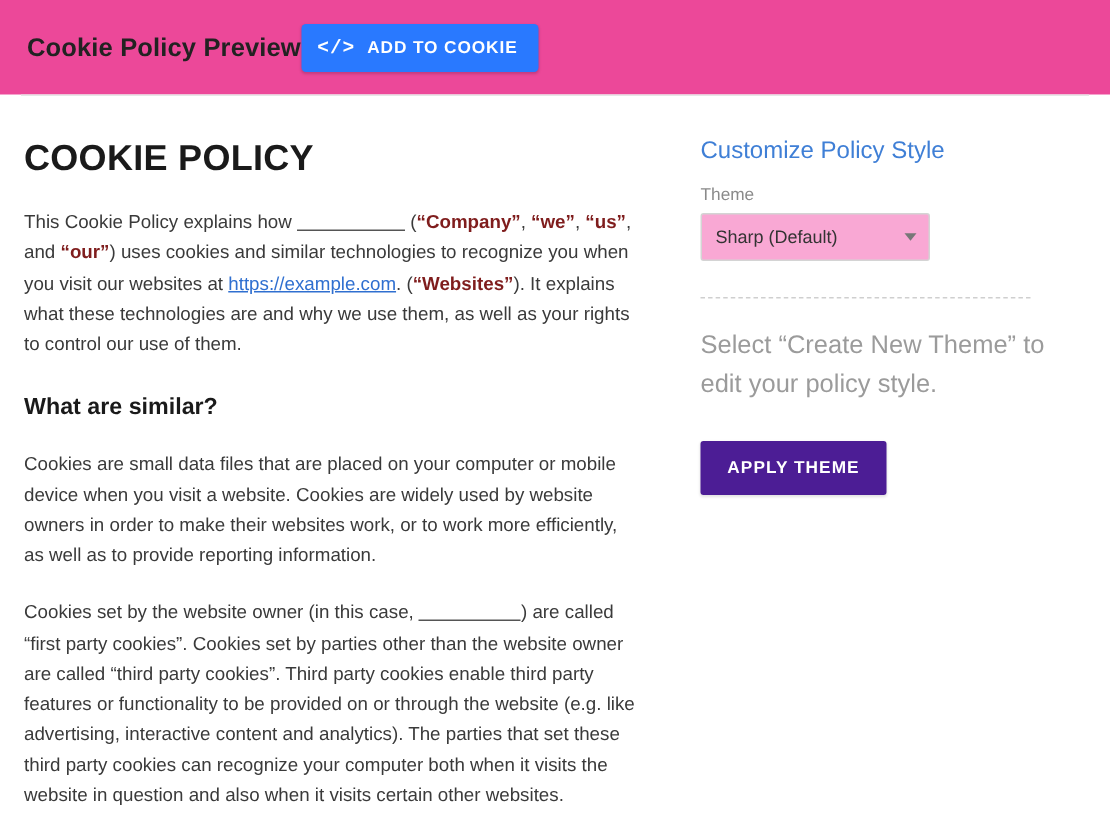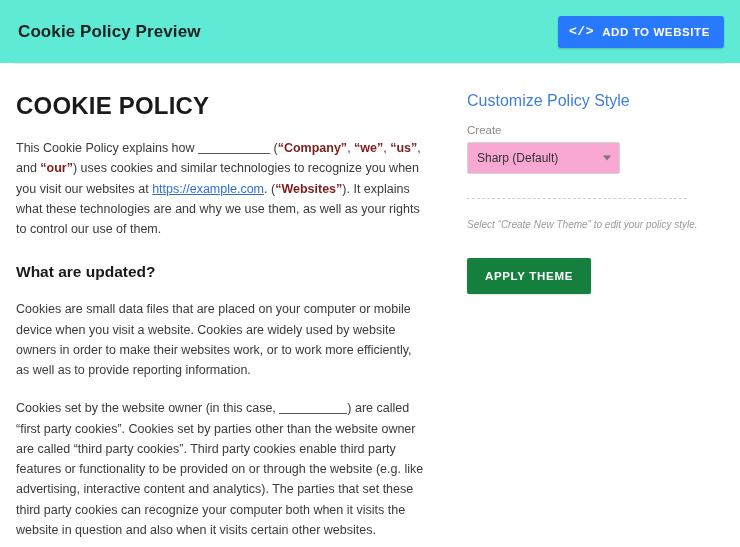--- a/index.html
+++ b/index.html
@@ -15,23 +15,23 @@
     width: 740px; height: 547px;
     position: relative;
     background: #ffffff;
   }
 
   
   .header {
     height: 63px;
     display: flex;
     align-items: center;
-    justify-content: space-between;
+    justify-content: flex-start;
     padding: 0 16px 0 18px;
-    background: #5eead4;
+    background: #ec4899;
   }
   .header-title {
     font-size: 17px;
     font-weight: bold;
     color: #222222;
     letter-spacing: 0.1px;
   }
   .add-btn {
     display: inline-flex;
     align-items: center;
@@ -156,78 +156,77 @@
     border-left: 4px solid transparent;
     border-right: 4px solid transparent;
     border-top: 5px solid #777777;
   }
   .dashed-sep {
     border-top: 1px dashed #cfcfcf;
     margin: 24px 0 0 0;
     width: 220px;
   }
   .hint-text {
-    font-size: 10px;
+    font-size: 17px;
     color: #9b9b9b;
     margin: 18px 0 0 0;
     line-height: 1.5;
-    font-style: italic;
   }
   .apply-btn {
     margin-top: 26px;
     width: 124px;
     height: 36px;
-    background: #15803d;
+    background: #4c1d95;
     color: #ffffff;
     border: none;
     border-radius: 2px;
     font-size: 11.5px;
     font-weight: bold;
     letter-spacing: 0.7px;
     cursor: pointer;
     box-shadow: 0 1px 2px rgba(0,0,0,0.12);
   }
 </style>
 </head>
 <body>
 
 <div class="app">
 
   <div class="header">
     <div class="header-title">Cookie Policy Preview</div>
     <button class="add-btn">
       <span class="code-icon">&lt;/&gt;</span>
-      <span>ADD TO WEBSITE</span>
+      <span>ADD TO COOKIE</span>
     </button>
   </div>
   <div class="header-divider"></div>
 
   <div class="body">
 
     <div class="policy-col">
       <h1 class="policy-title">COOKIE POLICY</h1>
 
       <p class="para">
         <span>This Cookie Policy explains how </span><span class="blank-line"></span><span> (<b>“Company”</b>, <b>“we”</b>, <b>“us”</b>, and <b>“our”</b>) uses cookies and similar technologies to recognize you when you visit our websites at </span><a class="inline-link" href="#">https://example.com</a><span>. (<b>“Websites”</b>). It explains what these technologies are and why we use them, as well as your rights to control our use of them.</span>
       </p>
 
 
-      <h2 class="section-title">What are updated?</h2>
+      <h2 class="section-title">What are similar?</h2>
 
       <p class="para">Cookies are small data files that are placed on your computer or mobile device when you visit a website. Cookies are widely used by website owners in order to make their websites work, or to work more efficiently, as well as to provide reporting information.</p>
 
       <p class="para">
         <span>Cookies set by the website owner (in this case, </span><span class="blank-line short"></span><span>) are called “first party cookies”. Cookies set by parties other than the website owner are called “third party cookies”. Third party cookies enable third party features or functionality to be provided on or through the website (e.g. like advertising, interactive content and analytics). The parties that set these third party cookies can recognize your computer both when it visits the website in question and also when it visits certain other websites.</span>
       </p>
     </div>
 
     <div class="side-col">
       <div class="side-title">Customize Policy Style</div>
 
-      <div class="field-label">Create</div>
+      <div class="field-label">Theme</div>
       <div class="select-wrap">
         <span class="select-value">Sharp (Default)</span>
         <span class="select-caret"></span>
       </div>
 
       <div class="dashed-sep"></div>
 
       <p class="hint-text">Select “Create New Theme” to edit your policy style.</p>
 
       <button class="apply-btn">APPLY THEME</button>

